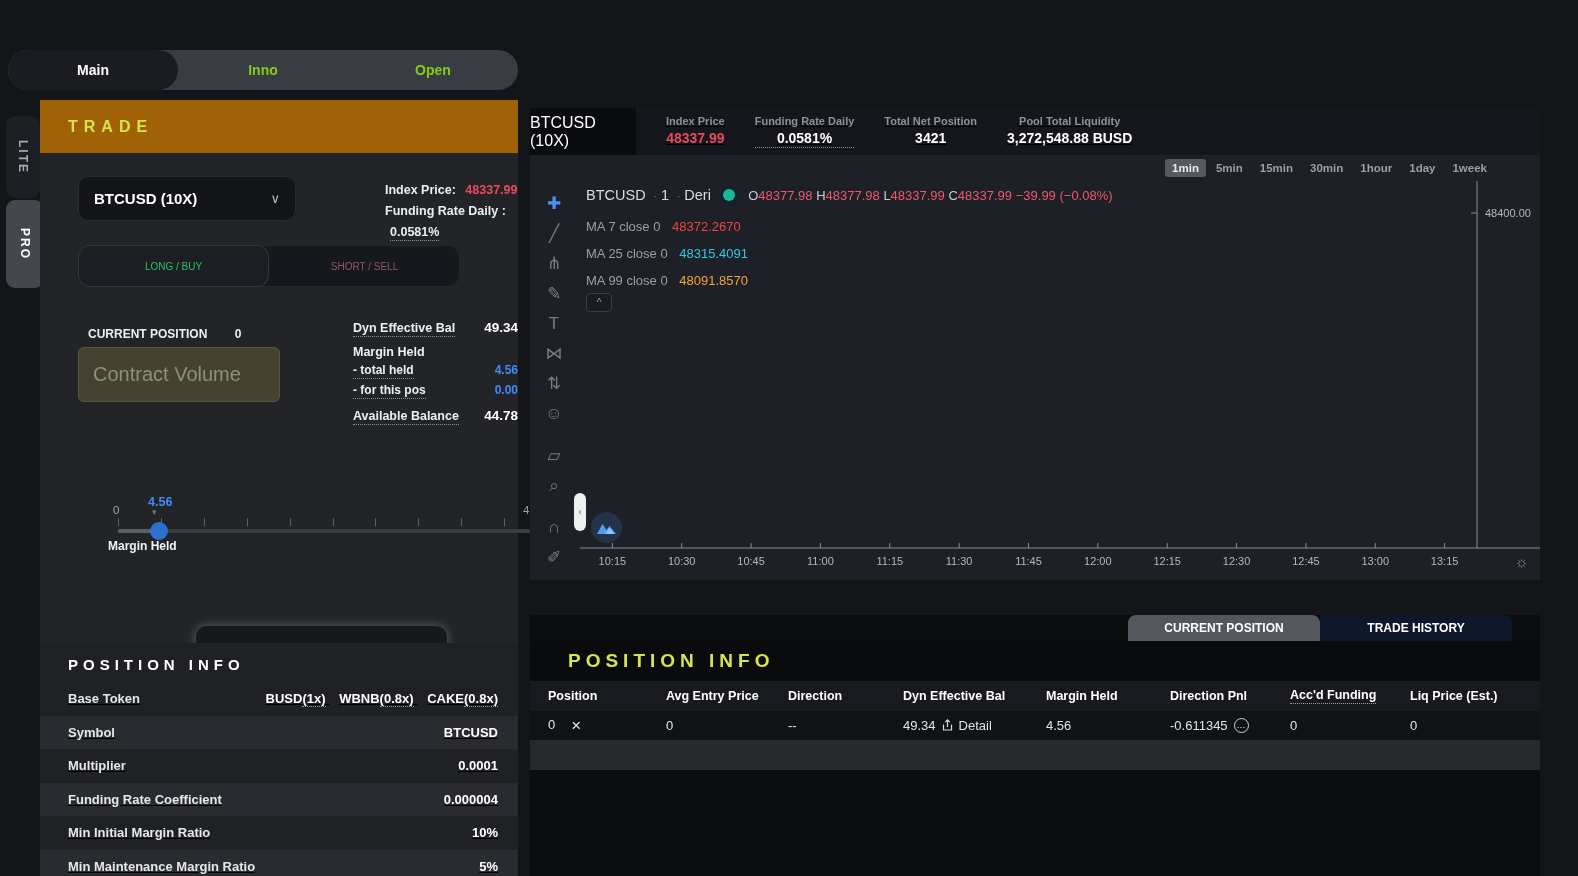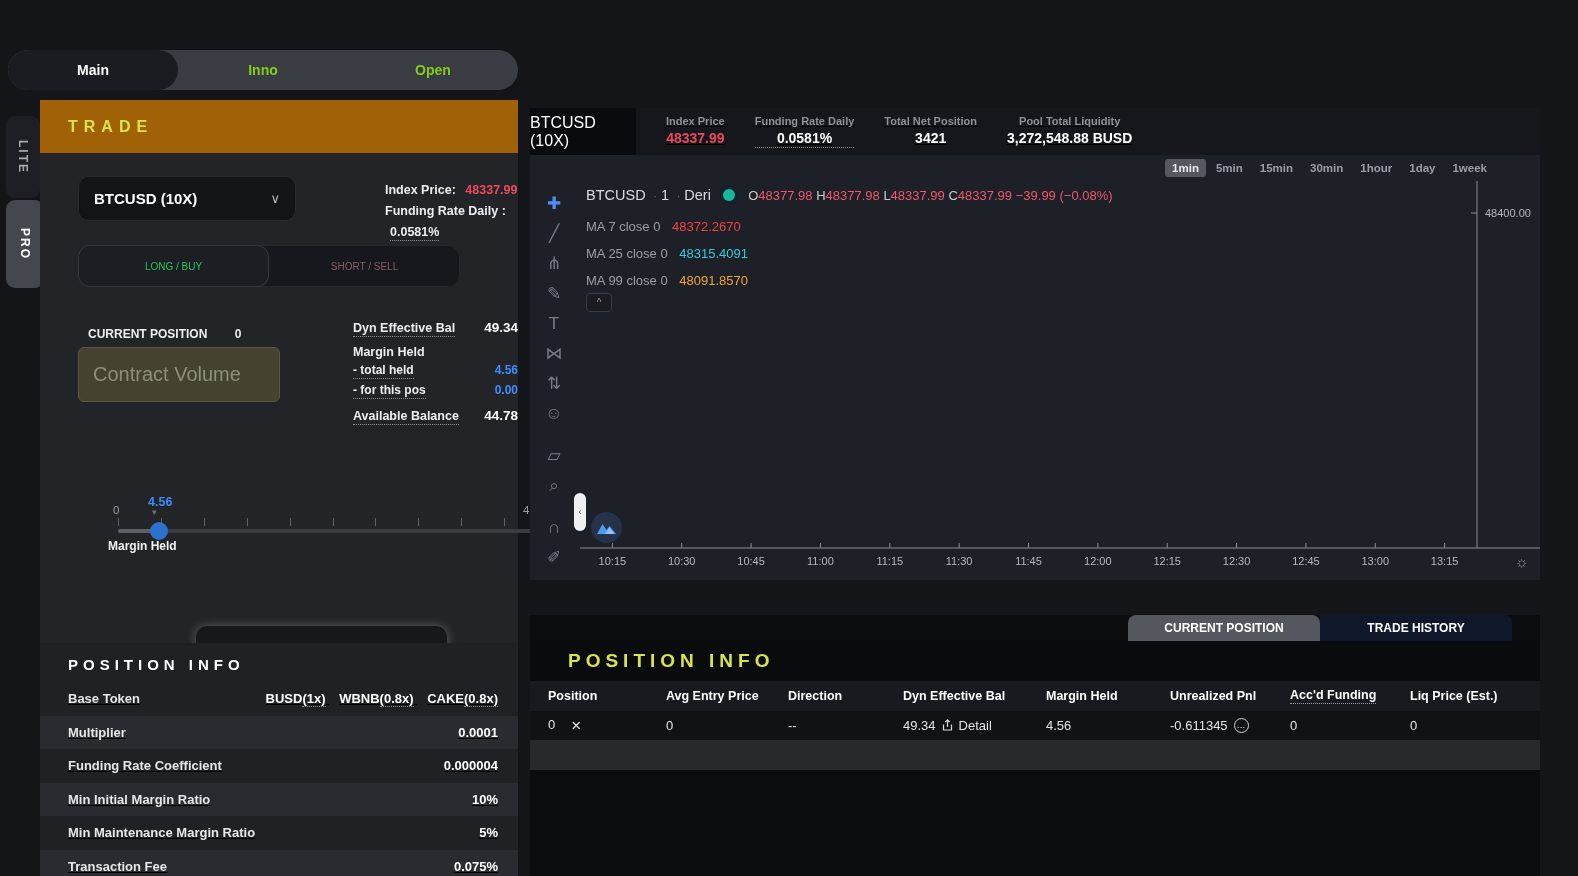--- a/index.html
+++ b/index.html
@@ -211,20 +211,24 @@
     <div class="ci-row">
       <span class="lab">Base Token</span>
       <span>
         <span class="tok"><span>BUSD</span><span class="m">(1x)</span></span>
         <span class="tok"><span>WBNB</span><span class="m">(0.8x)</span></span>
         <span class="tok"><span>CAKE</span><span class="m">(0.8x)</span></span>
       </span>
     </div>
     <div id="ci-rows">
 
+        <div class="ci-row">
+          <span class="lab">Symbol</span>
+          <span class="val">BTCUSD</span>
+        </div>
 
         <div class="ci-row">
           <span class="lab">Multiplier</span>
           <span class="val">0.0001</span>
         </div>
 
         <div class="ci-row">
           <span class="lab">Funding Rate Coefficient</span>
           <span class="val">0.000004</span>
         </div>
@@ -468,21 +472,21 @@
         <div class="cell">
           <span>Direction</span>
         </div>
         <div class="cell">
           <span>Dyn Effective Bal</span>
         </div>
         <div class="cell">
           <span>Margin Held</span>
         </div>
         <div class="cell">
-          <span>Unrealized Pnl</span>
+          <span>Direction Pnl</span>
         </div>
         <div class="cell">
           <span class="dotted-u">Acc'd Funding</span>
         </div>
         <div class="cell">
           <span>Liq Price (Est.)</span>
         </div>
       </div>
     <div class="pos-grid pos-row">
       <div class="cell">

